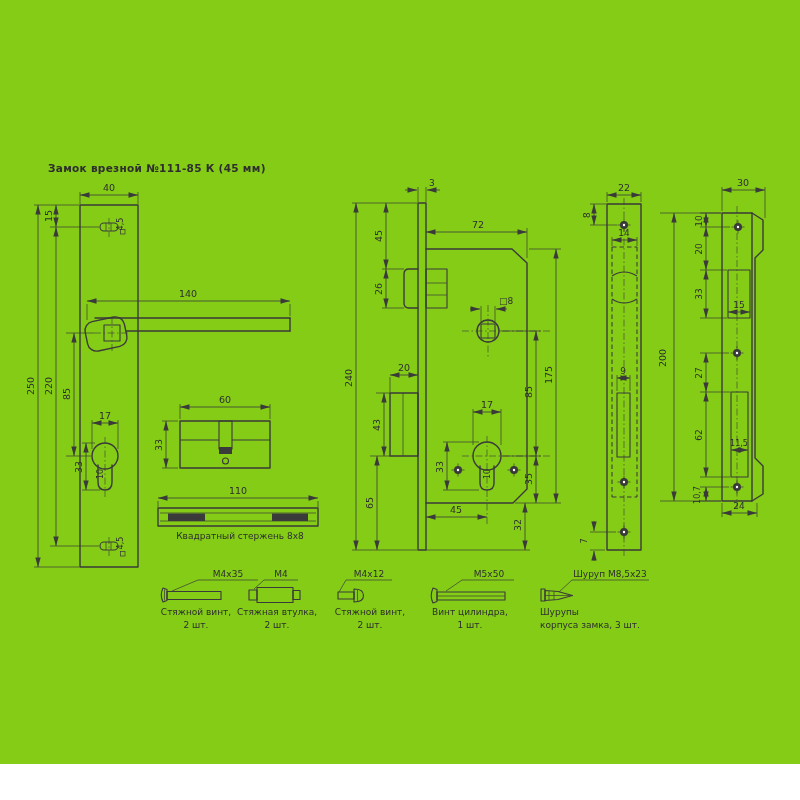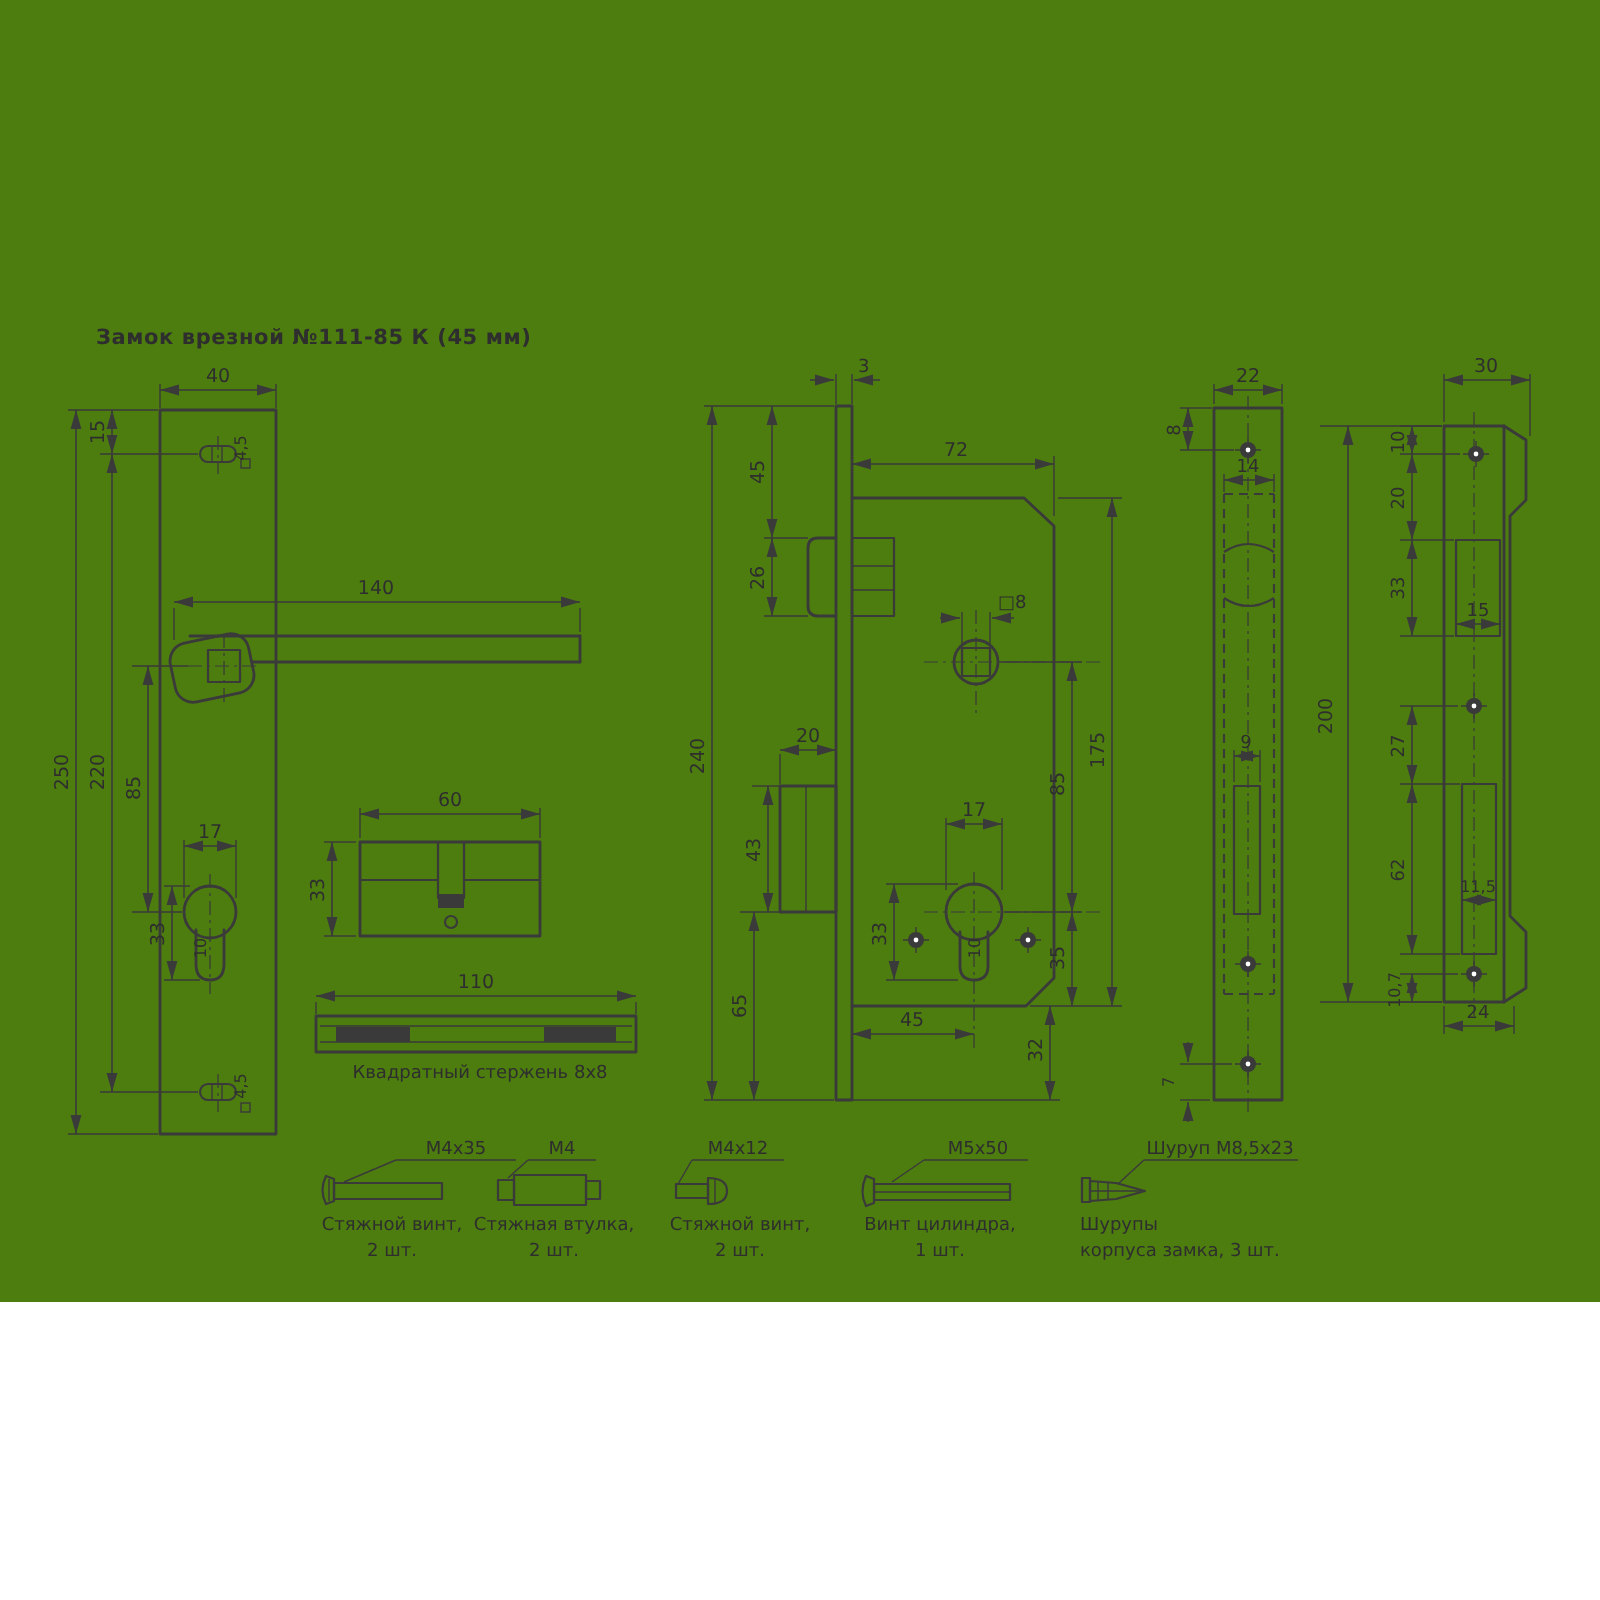--- a/index.html
+++ b/index.html
@@ -1,16 +1,16 @@
 <!DOCTYPE html>
 <html><head>
 <meta charset="utf-8">
 <style>
   html,body{margin:0;padding:0;background:#ffffff;}
-  .page{width:800px;height:651px;background:#4d7c0f;position:relative;overflow:hidden;text-decoration:underline;}
+  .page{width:800px;height:764px;background:#84cc16;position:relative;overflow:hidden;text-decoration:underline;}
   svg{display:block;}
   text{font-family:"DejaVu Sans",sans-serif;font-size:9.5px;fill:#2e2e2e;}
   .mid{text-anchor:middle;}
   .t-title{font-size:10.5px;font-weight:bold;letter-spacing:.3px;}
   .t-sm{font-size:8px;}
   .t-9{font-size:9px;}
   .lbl{font-size:9px;}
   .ol{stroke:#3a3a3a;stroke-width:1.4;fill:none;stroke-linejoin:round;stroke-linecap:round;}
   .ol2{stroke:#3a3a3a;stroke-width:1.1;fill:none;stroke-linejoin:round;}
   .thin{stroke:#3a3a3a;stroke-width:.7;fill:none;}

